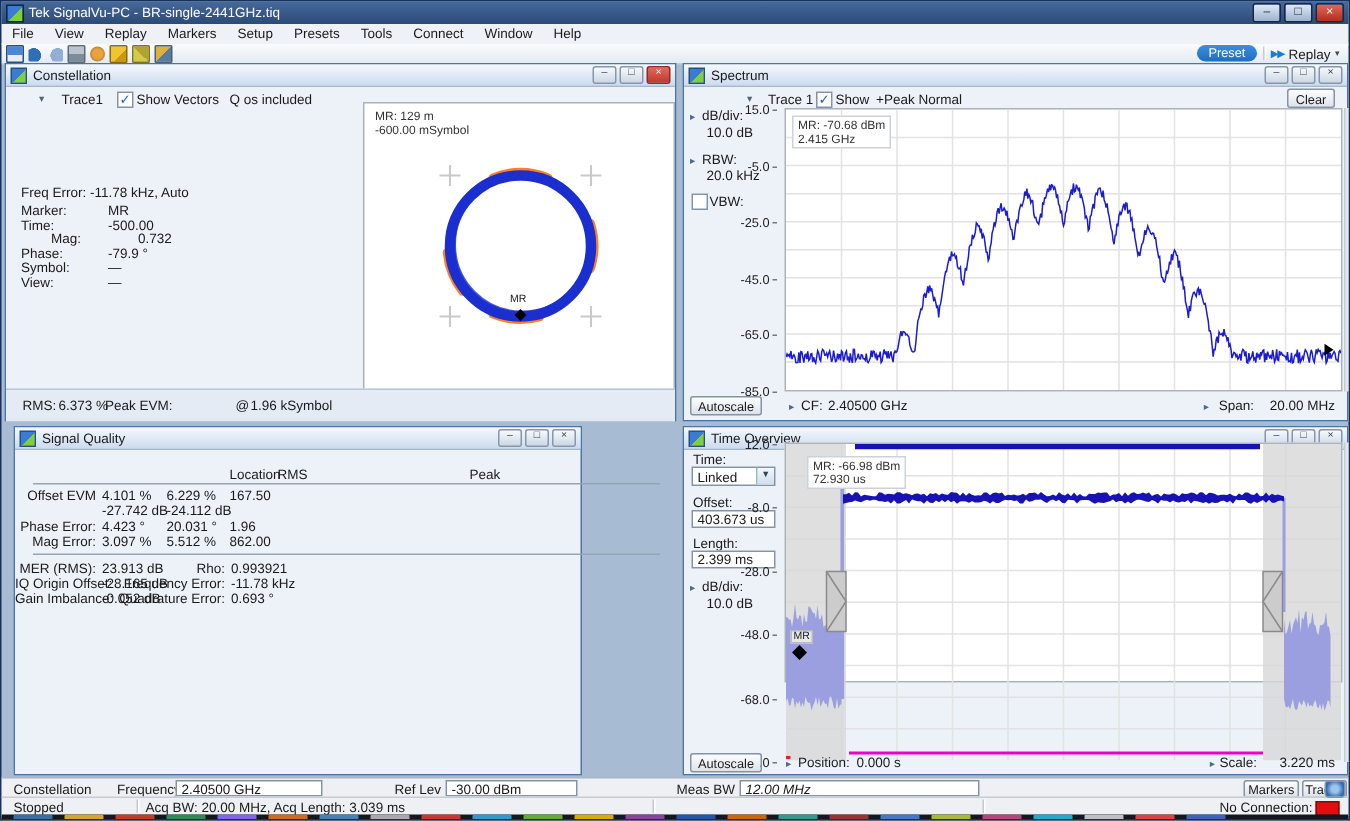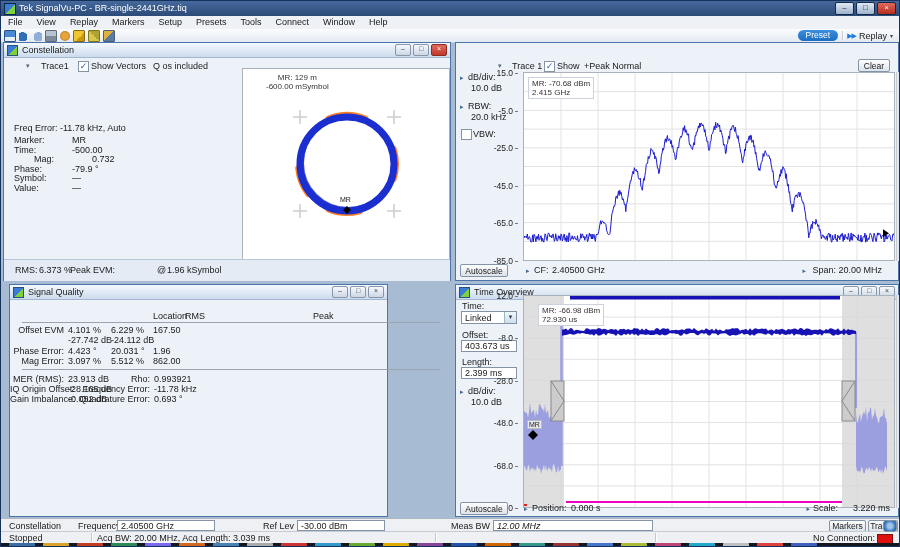--- a/index.html
+++ b/index.html
@@ -128,27 +128,27 @@
         </div>
         <div style="display: flex; height: 9.5px; line-height: 9.5px;">
           <span style="width: 58px;">Phase:</span>
           <span>-79.9 °</span>
         </div>
         <div style="display: flex; height: 9.5px; line-height: 9.5px;">
           <span style="width: 58px;">Symbol:</span>
           <span>—</span>
         </div>
         <div style="display: flex; height: 9.5px; line-height: 9.5px;">
-          <span style="width: 58px;">Value:</span>
+          <span style="width: 58px;">View:</span>
           <span>—</span>
         </div>
       </div>
 
     <div class="abs plot" style="left:238px;top:25px;width:208px;height:197px;">
-      <div class="abs" style="left:23px;top:4px;font-size:8px;line-height:9px;color:#333;text-align:center;">
+      <div class="abs" style="left:7px;top:4px;font-size:8px;line-height:9px;color:#333;">
         <div>MR: 129 m</div>
         <div>-600.00 mSymbol</div>
       </div>
       <svg id="const-svg" width="206" height="195" style="position:absolute;left:0;top:0;">
           <line x1="50" y1="48" x2="64" y2="48" stroke="#c9c9c9" stroke-width="1.4"></line>
           <line x1="57" y1="41" x2="57" y2="55" stroke="#c9c9c9" stroke-width="1.4"></line>
           <line x1="144" y1="48" x2="158" y2="48" stroke="#c9c9c9" stroke-width="1.4"></line>
           <line x1="151" y1="41" x2="151" y2="55" stroke="#c9c9c9" stroke-width="1.4"></line>
           <line x1="50" y1="142" x2="64" y2="142" stroke="#c9c9c9" stroke-width="1.4"></line>
           <line x1="57" y1="135" x2="57" y2="149" stroke="#c9c9c9" stroke-width="1.4"></line>
@@ -169,20 +169,29 @@
       <span class="abs lbl" style="left:11px;top:5px;">RMS:</span>
       <span class="abs lbl" style="left:35px;top:5px;">6.373 %</span>
       <span class="abs lbl" style="left:66px;top:5px;">Peak EVM:</span>
       <span class="abs lbl" style="left:114px;top:5px;margin-top:29px;">25.665 %</span>
       <span class="abs lbl" style="left:153px;top:5px;">@</span>
       <span class="abs lbl" style="left:163px;top:5px;">1.96 kSymbol</span>
     </div>
   </div>
 
   <div class="panel" style="left:454px;top:41px;width:444px;height:239px;">
+    <div class="ptitle">
+      <div class="picon"></div>
+      <span>Spectrum</span>
+      <div style="margin-left:auto;display:flex;">
+        <div class="pbtn">–</div>
+        <div class="pbtn">□</div>
+        <div class="pbtn">×</div>
+      </div>
+    </div>
     <span class="abs" style="left:42px;top:19px;color:#567;font-size:7px;">▾</span>
     <span class="abs lbl" style="left:56px;top:18px;">Trace 1</span>
     <span class="abs chk" style="left:88px;top:18px;">✓</span>
     <span class="abs lbl" style="left:101px;top:18px;">Show</span>
     <span class="abs lbl" style="left:128px;top:18px;">+Peak Normal</span>
     <div class="abs btn" style="right:8px;top:16px;width:32px;height:13px;line-height:12px;">Clear</div>
 
     <span class="abs exp" style="left:4px;top:31px;">▸</span>
     <span class="abs lbl" style="left:12px;top:29px;">dB/div:</span>
     <span class="abs lbl" style="left:15px;top:40px;">10.0 dB</span>
@@ -230,21 +239,21 @@
       </div>
     </div>
     <div class="abs" style="left:440px;top:29px;width:3px;height:189px;background:#e4e8ee;border-left:1px solid #c6ccd4;"></div>
 
     <div class="abs btn" style="left:4px;top:221px;width:48px;height:13px;line-height:12px;">Autoscale</div>
     <span class="abs exp" style="left:70px;top:224px;">▸</span>
     <span class="abs lbl" style="left:78px;top:222px;">CF:</span>
     <span class="abs lbl" style="left:96px;top:222px;">2.40500 GHz</span>
     <span class="abs exp" style="right:92px;top:224px;">▸</span>
     <span class="abs lbl" style="right:62px;top:222px;">Span:</span>
-    <span class="abs lbl" style="right:16px;top:222px;text-align:right;">20.00 MHz</span>
+    <span class="abs lbl" style="right:8px;top:222px;text-align:right;">20.00 MHz</span>
   </div>
 
   <div class="panel" style="left:2px;top:283px;width:379px;height:233px;margin-left:6px;">
     <div class="ptitle">
       <div class="picon"></div>
       <span>Signal Quality</span>
       <div style="margin-left:auto;display:flex;">
         <div class="pbtn">–</div>
         <div class="pbtn">□</div>
         <div class="pbtn">×</div>
@@ -319,21 +328,21 @@
 
     <div id="to-ylabels" class="abs" style="left:28px;top:10px;width:34px;height:214px;">
         <div class="ylab" style="top: -4px; left: 0px; width: 100%;">12.0</div>
         <div class="ylab" style="top: 38.4px; left: 0px; width: 100%;">-8.0</div>
         <div class="ylab" style="top: 80.8px; left: 0px; width: 100%;">-28.0</div>
         <div class="ylab" style="top: 123.2px; left: 0px; width: 100%;">-48.0</div>
         <div class="ylab" style="top: 165.6px; left: 0px; width: 100%;">-68.0</div>
         <div class="ylab" style="top: 208px; left: 0px; width: 100%;">-88.0</div>
       </div>
 
-    <div class="abs plot" style="left:67px;top:10px;width:372px;height:213px;">
+    <div class="abs plot" style="left:67px;top:10px;width:372px;height:160px;">
       <svg id="to-svg" width="370" height="211" style="position:absolute;left:0;top:0;">
           <line x1="37" y1="0" x2="37" y2="211" stroke="#e2e2e2" stroke-width="1"></line>
           <line x1="74" y1="0" x2="74" y2="211" stroke="#e2e2e2" stroke-width="1"></line>
           <line x1="111" y1="0" x2="111" y2="211" stroke="#e2e2e2" stroke-width="1"></line>
           <line x1="148" y1="0" x2="148" y2="211" stroke="#e2e2e2" stroke-width="1"></line>
           <line x1="185" y1="0" x2="185" y2="211" stroke="#e2e2e2" stroke-width="1"></line>
           <line x1="222" y1="0" x2="222" y2="211" stroke="#e2e2e2" stroke-width="1"></line>
           <line x1="259" y1="0" x2="259" y2="211" stroke="#e2e2e2" stroke-width="1"></line>
           <line x1="296" y1="0" x2="296" y2="211" stroke="#e2e2e2" stroke-width="1"></line>
           <line x1="333" y1="0" x2="333" y2="211" stroke="#e2e2e2" stroke-width="1"></line>

